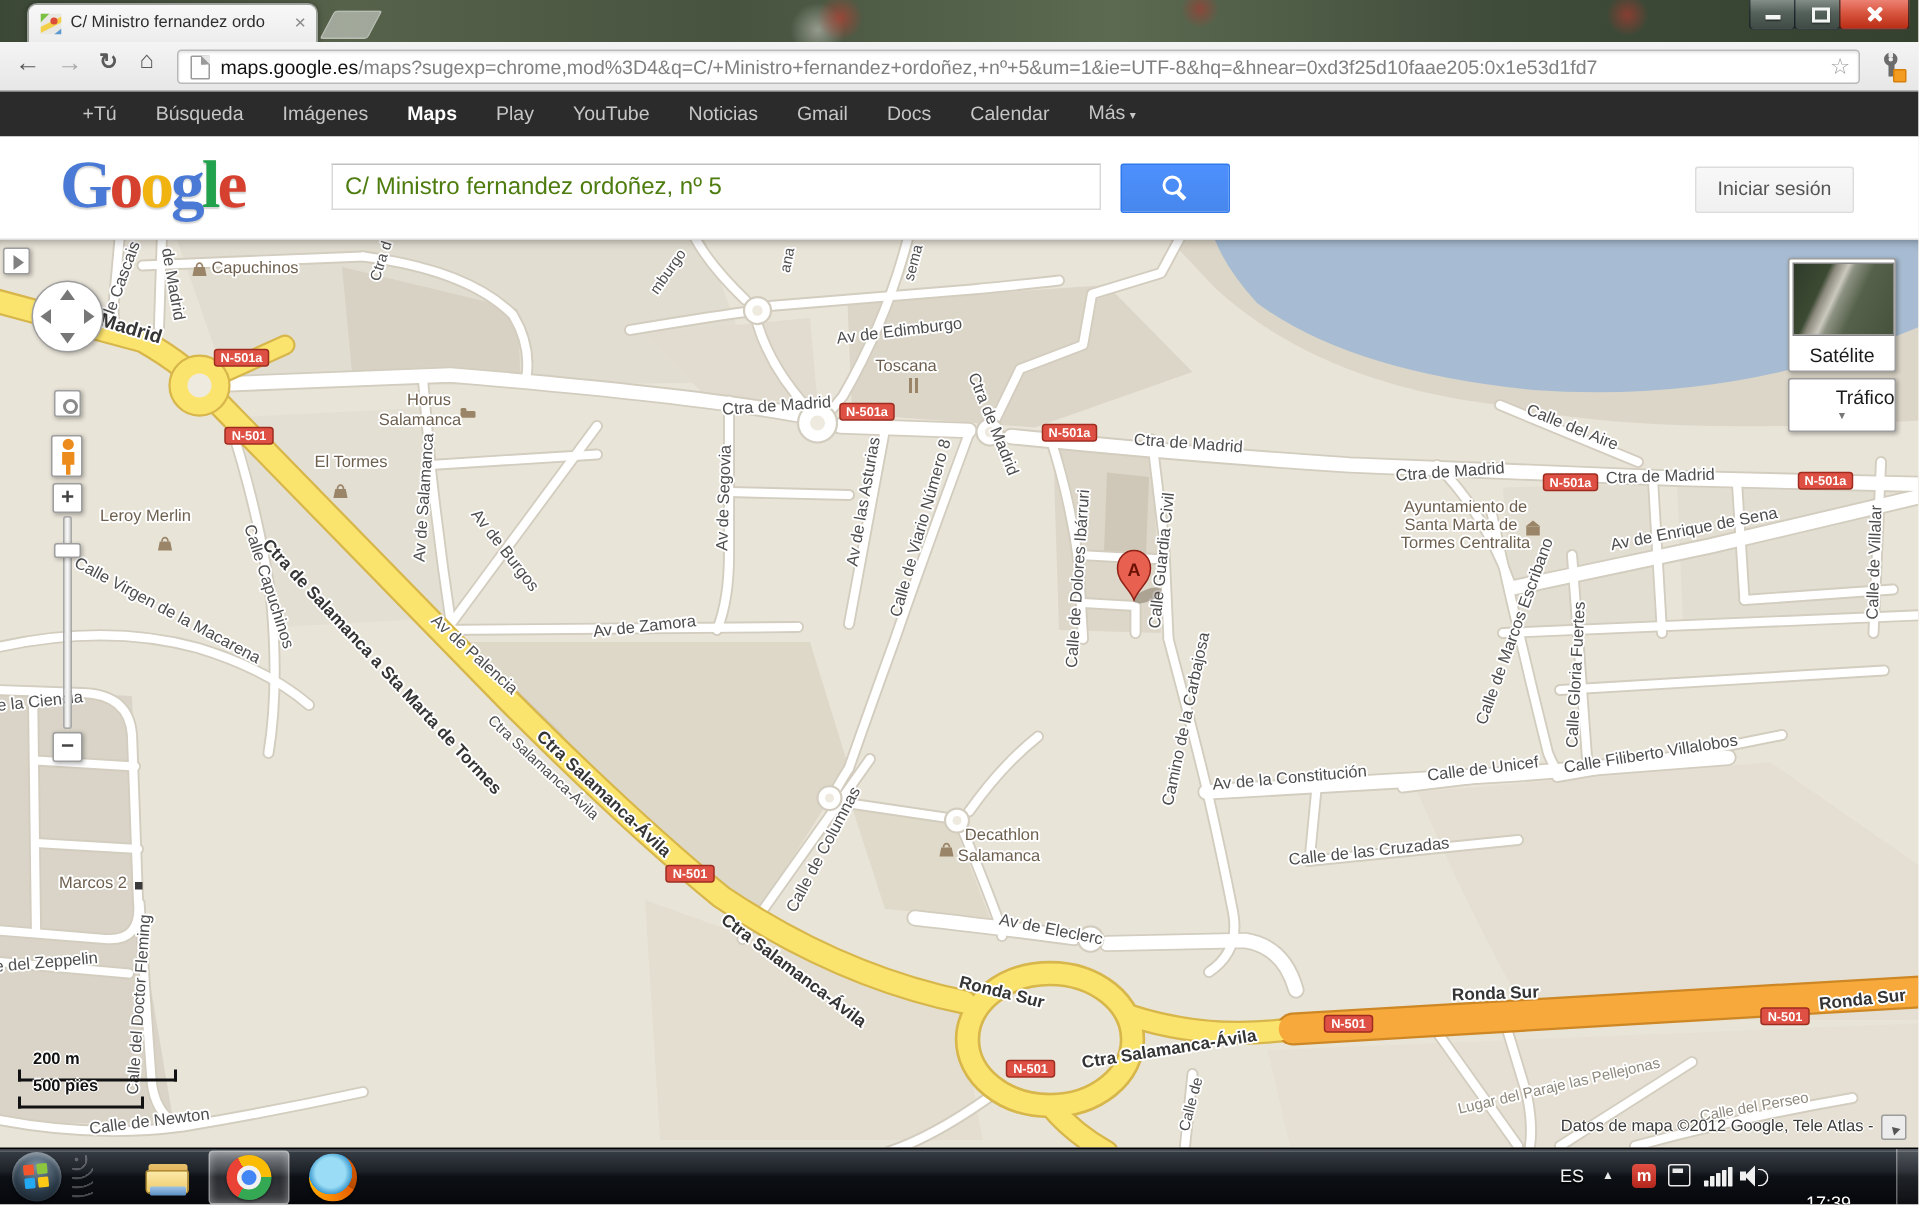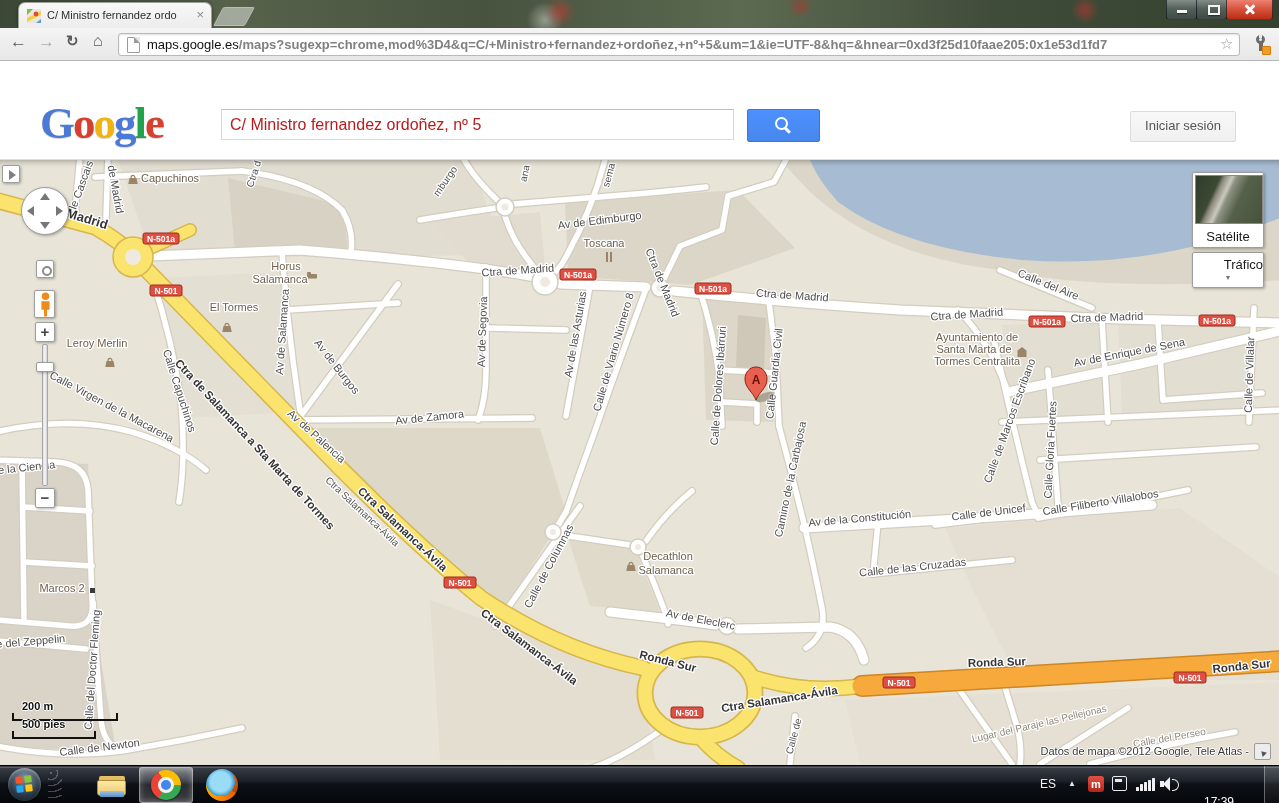--- a/index.html
+++ b/index.html
@@ -36,40 +36,40 @@
   
   #toolbar{left:0;top:28px;width:1279px;height:33px;background:linear-gradient(#f4f4f4,#e7e7e7);
     border-bottom:1px solid #b4b4b4;box-sizing:border-box;}
   .navglyph{position:absolute;top:4px;font-size:17px;color:#5a5a5a;font-weight:bold;}
   #omnibox{left:118px;top:5px;width:1122px;height:23px;background:#fff;border:1px solid #b9b9b9;
     border-radius:3px;box-shadow:inset 0 1px 2px rgba(0,0,0,.12);box-sizing:border-box;}
   #pageicon{left:127px;top:9px;width:11px;height:14px;background:#fdfdfd;border:1px solid #9a9a9a;border-radius:1px;}
   #pageicon::after{content:"";position:absolute;right:-1px;top:-1px;border:3px solid #e7e7e7;
     border-left-color:#9a9a9a;border-bottom-color:#9a9a9a;}
   #urltext{left:147px;top:9px;font-size:13px;white-space:nowrap;width:1060px;overflow:hidden;}
-  #urltext .host{color:#111;} #urltext .rest{color:#808080;font-weight:bold;}
+  #urltext .host{color:#111;} #urltext .rest{color:#808080;}
   #star{left:1220px;top:7px;font-size:15px;color:#9b9b9b;font-weight:normal;}
   #wrench{left:1253px;top:7px;width:16px;height:18px;}
   #wrench .head{position:absolute;left:3px;top:0;width:9px;height:9px;border:3px solid #6b6b6b;border-radius:50%;box-sizing:border-box;}
   #wrench .notch{position:absolute;left:6px;top:-1px;width:3px;height:4px;background:#e9e9e9;}
   #wrench .handle{position:absolute;left:6px;top:7px;width:3.5px;height:9px;background:#6b6b6b;}
   #wrench .badge{position:absolute;left:9px;top:11px;width:7px;height:7px;background:#f49b21;border:1px solid #d67f0a;border-radius:1px;}
 
   
   #gbar{left:0;top:61px;width:1279px;height:30px;background:#2b2b2b;display:flex;align-items:center;padding-left:42px;box-sizing:border-box;}
   #gbar a{color:#c6c6c6;font-size:13px;text-decoration:none;padding:0 13px;line-height:30px;}
   #gbar a.active{color:#fff;font-weight:bold;}
   #gbar .caret{font-size:8px;color:#c6c6c6;margin-left:3px;}
 
   
   #gheader{left:0;top:91px;width:1279px;height:69px;background:#fff;border-bottom:1px solid #dedede;box-sizing:border-box;}
   #glogo{left:40px;top:6px;font-family:"Liberation Serif",serif;font-size:45px;font-weight:bold;letter-spacing:-2px;}
   #glogo span{text-shadow:0 1px 1px rgba(0,0,0,.18);}
   #searchinput{left:221px;top:18px;width:513px;height:31px;border:1px solid #d9d9d9;border-top-color:#c0c0c0;
-    font-size:16px;color:#b91c1c;padding:1px 8px;box-sizing:border-box;font-family:"Liberation Sans",sans-serif;}
+    font-size:16px;color:#4d7c0f;padding:1px 8px;box-sizing:border-box;font-family:"Liberation Sans",sans-serif;}
   #searchbtn{left:747px;top:18px;width:71px;height:31px;background:linear-gradient(#4d90fe,#4787ed);
     border:1px solid #3079ed;border-radius:2px;}
   #searchbtn .lens{position:absolute;left:27px;top:7px;width:9px;height:9px;border:2px solid #fff;border-radius:50%;}
   #searchbtn .stick{position:absolute;left:38px;top:17px;width:2.5px;height:7px;background:#fff;transform:rotate(-45deg);}
   #signin{left:1130px;top:20px;width:104px;height:29px;background:linear-gradient(#f8f8f8,#f0f0f0);
     border:1px solid #dcdcdc;border-radius:2px;color:#555;font-size:13px;text-align:center;line-height:28px;}
 
   
   #map{left:0;top:160px;width:1279px;height:605px;background:#e9e4d8;overflow:hidden;}
   #map::before{content:"";position:absolute;left:0;top:0;width:100%;height:8px;z-index:5;
@@ -204,20 +204,33 @@
     <div id="urltext" class="abs"><span class="host">maps.google.es</span><span class="rest">/maps?sugexp=chrome,mod%3D4&amp;q=C/+Ministro+fernandez+ordoñez,+nº+5&amp;um=1&amp;ie=UTF-8&amp;hq=&amp;hnear=0xd3f25d10faae205:0x1e53d1fd7</span></div>
     <span class="navglyph" id="star">☆</span>
     <div id="wrench" class="abs">
       <span class="head"></span>
         <span class="notch"></span>
       <span class="handle"></span>
         <span class="badge"></span>
     </div>
   </div>
 
+  <div id="gbar" class="abs">
+    <a href="#">+Tú</a>
+    <a href="#">Búsqueda</a>
+    <a href="#">Imágenes</a>
+    <a href="#" class="active">Maps</a>
+    <a href="#">Play</a>
+    <a href="#">YouTube</a>
+    <a href="#">Noticias</a>
+    <a href="#">Gmail</a>
+    <a href="#">Docs</a>
+    <a href="#">Calendar</a>
+    <a href="#"><span>Más</span><span class="caret">▾</span></a>
+  </div>
 
   <div id="gheader" class="abs">
     <div id="glogo" class="abs"><span style="color:#4a7ad5">G</span><span style="color:#d6412f">o</span><span style="color:#f0b310">o</span><span style="color:#4a7ad5">g</span><span style="color:#23a24d">l</span><span style="color:#d6412f">e</span></div>
     <input id="searchinput" class="abs" type="text" value="C/ Ministro fernandez ordoñez, nº 5" style="">
     <div id="searchbtn" class="abs">
       <span class="lens"></span>
         <span class="stick"></span>
     </div>
     <div id="signin" class="abs">Iniciar sesión</div>
   </div>

